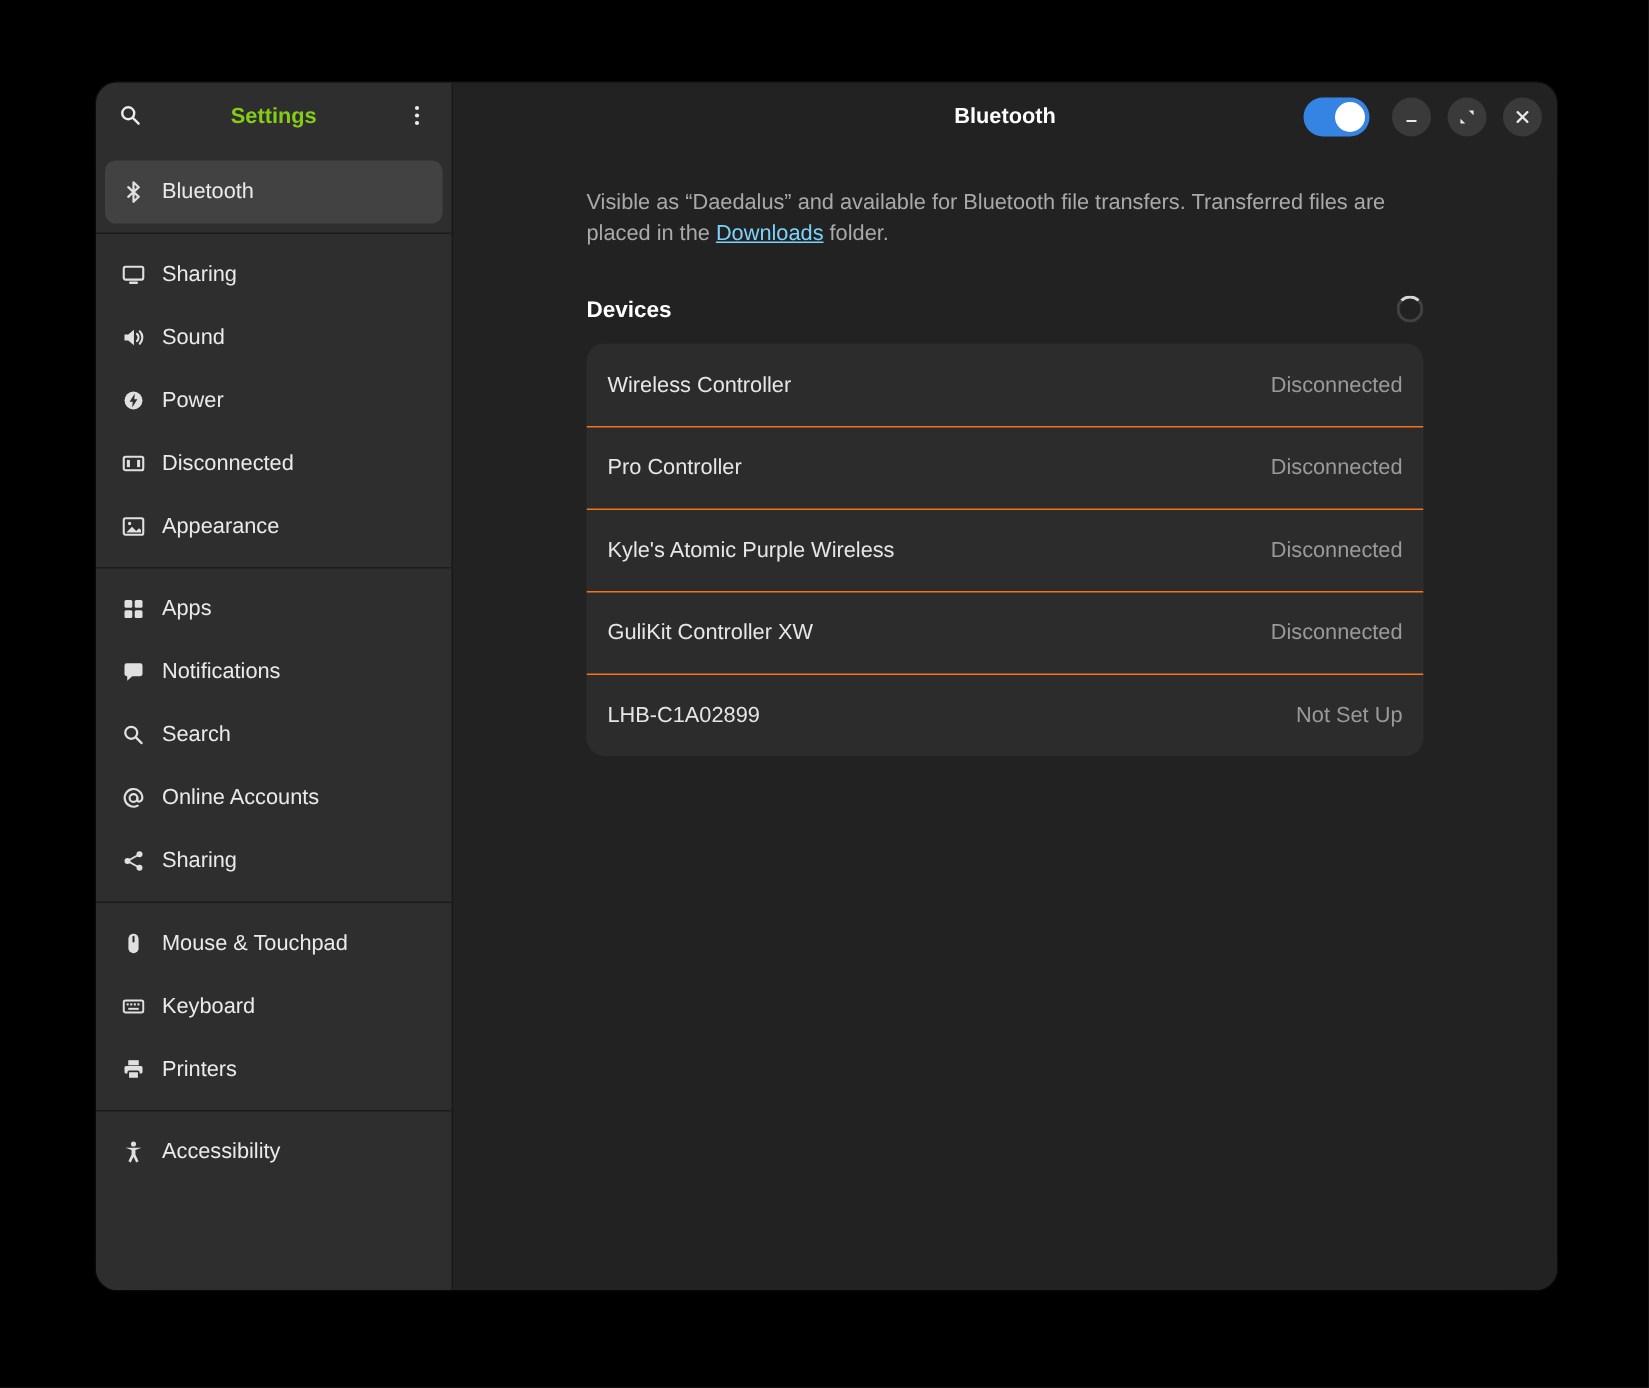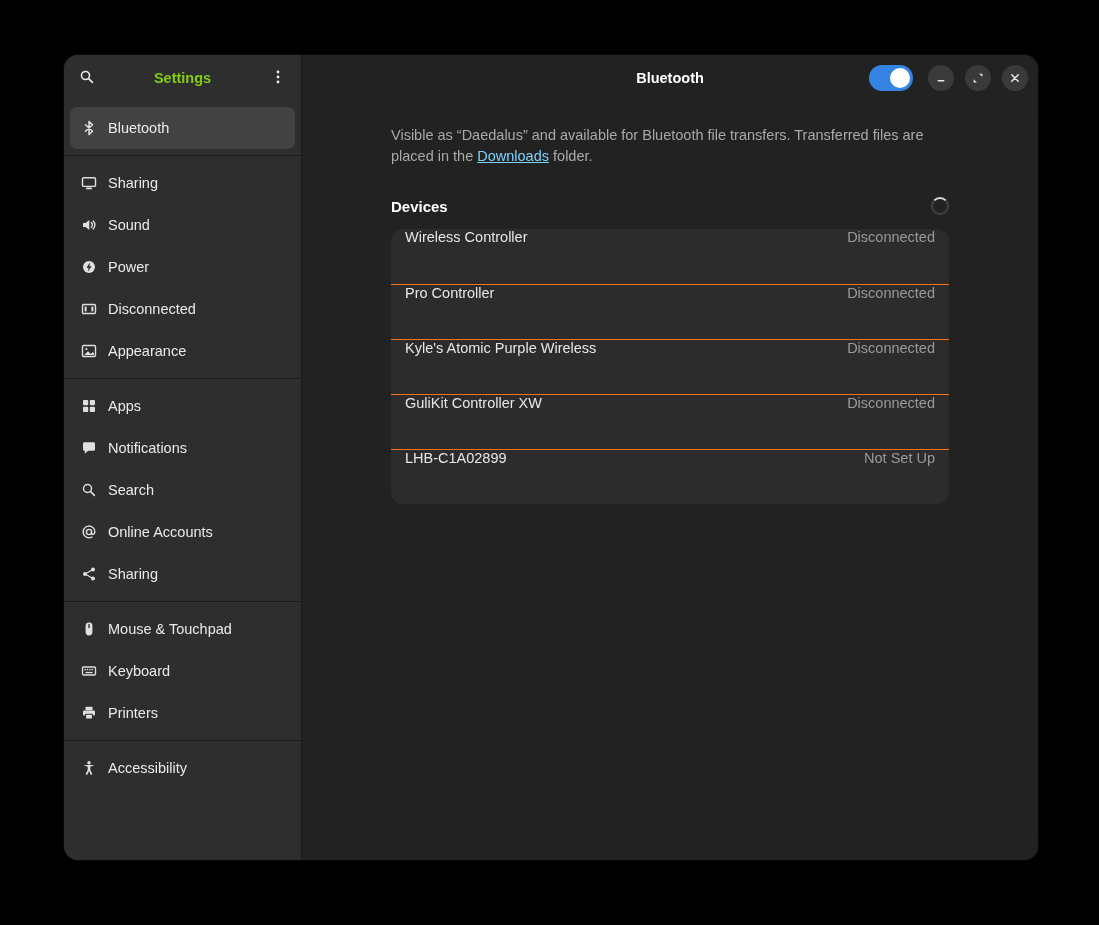--- a/index.html
+++ b/index.html
@@ -105,21 +105,21 @@
     animation: spin 1s linear infinite;
   }
   @keyframes spin { to { transform: rotate(360deg); } }
   .device-list {
     width: 558px; margin: 0 auto;
     background: #2c2c2c; border-radius: 12px;
     overflow: hidden;
   }
   .device-row {
     height: 55px; box-sizing: border-box;
-    display: flex; align-items: flex-start; justify-content: space-between;
+    display: flex; align-items: center; justify-content: space-between;
     padding: 0 14px; font-size: 14.5px; cursor: pointer;
   }
   .device-row + .device-row { border-top: 1px solid #f97316; }
   .device-name { color: #e6e6e6; }
   .device-status { color: #9a9a9a; }
 </style>
 </head>
 <body>
 
 <div class="window">

